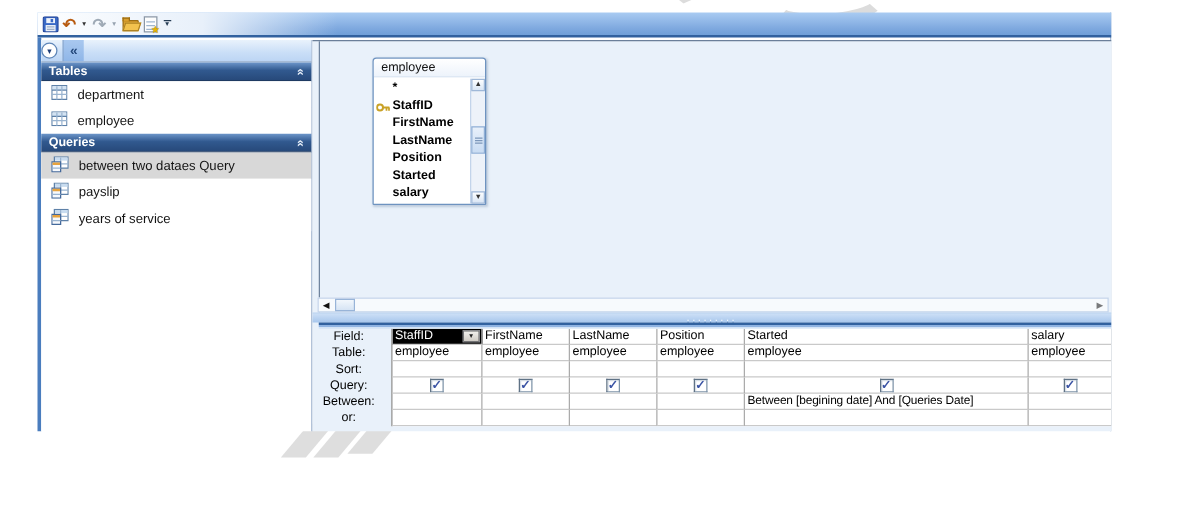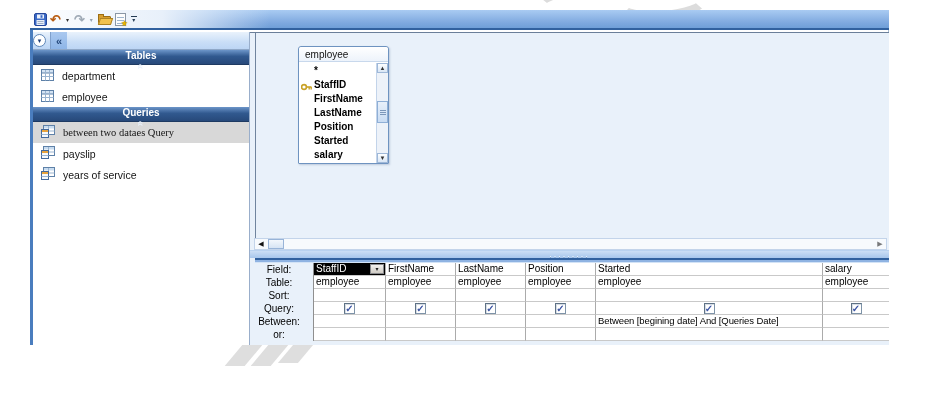--- a/index.html
+++ b/index.html
@@ -47,24 +47,24 @@
   .nav-header { height:18px; background:linear-gradient(#E9F2FC,#C9DEF7 60%,#BCD5F4);
     border-bottom:1px solid #8FA8C8; display:flex; align-items:center; }
   .nav-title { flex:1; font-size:10.5px; font-weight:bold; color:#1F3E77; padding-left:6px; }
   .nav-dd { width:13px; height:13px; border-radius:50%; background:#fff; border:1px solid #5E86B8;
     display:flex; align-items:center; justify-content:center; font-size:7px; color:#1F3E77; margin-right:4px; }
   .nav-collapse { width:17px; height:100%; background:linear-gradient(#A9C8EF,#8FB6E8);
     border-left:1px solid #7FA0CC; display:flex; align-items:center; justify-content:center;
     color:#25497C; font-weight:bold; font-size:11px; }
   .group-header { height:15px; background:linear-gradient(#6C95C9,#31598F 45%,#27497A);
     color:#fff; font-size:10px; font-weight:bold; display:flex; align-items:center;
-    justify-content:space-between; padding:0 6px; border-bottom:1px solid #1E3A62;flex-direction:column; }
+    justify-content:space-between; padding:0 6px; border-bottom:1px solid #1E3A62; }
   .group-chevron { display:inline-block; transform:rotate(90deg); font-size:10px; font-weight:bold; color:#E8F0FA;}
   .nav-item { height:21px; display:flex; align-items:center; gap:8px; padding-left:8px; font-size:10.5px; color:#141414; background:#fff; }
-  .nav-item.selected { background:#D8D8D8;font-family:Liberation Serif, serif; }
+  .nav-item.selected { background:#D8D8D8; }
   .nav-item svg { flex:0 0 auto; }
 
   
   .qpane { position:absolute; left:220px; top:22px; width:639px; height:313px; background:#E9F1FA; border-top:1px solid #6B7F99; }
   .doc-border { position:absolute; left:5px; top:0; width:1px; height:217px; background:#70849E; }
 
   
   .flist { position:absolute; left:48px; top:13px; width:91px; height:118px; background:#fff;
     border:1px solid #6E93C0; border-radius:3px 3px 1px 1px; box-shadow:1px 1px 2px rgba(60,90,130,.25); }
   .flist-title { height:15px; font-size:10px; color:#111; padding:2px 0 0 6px;

